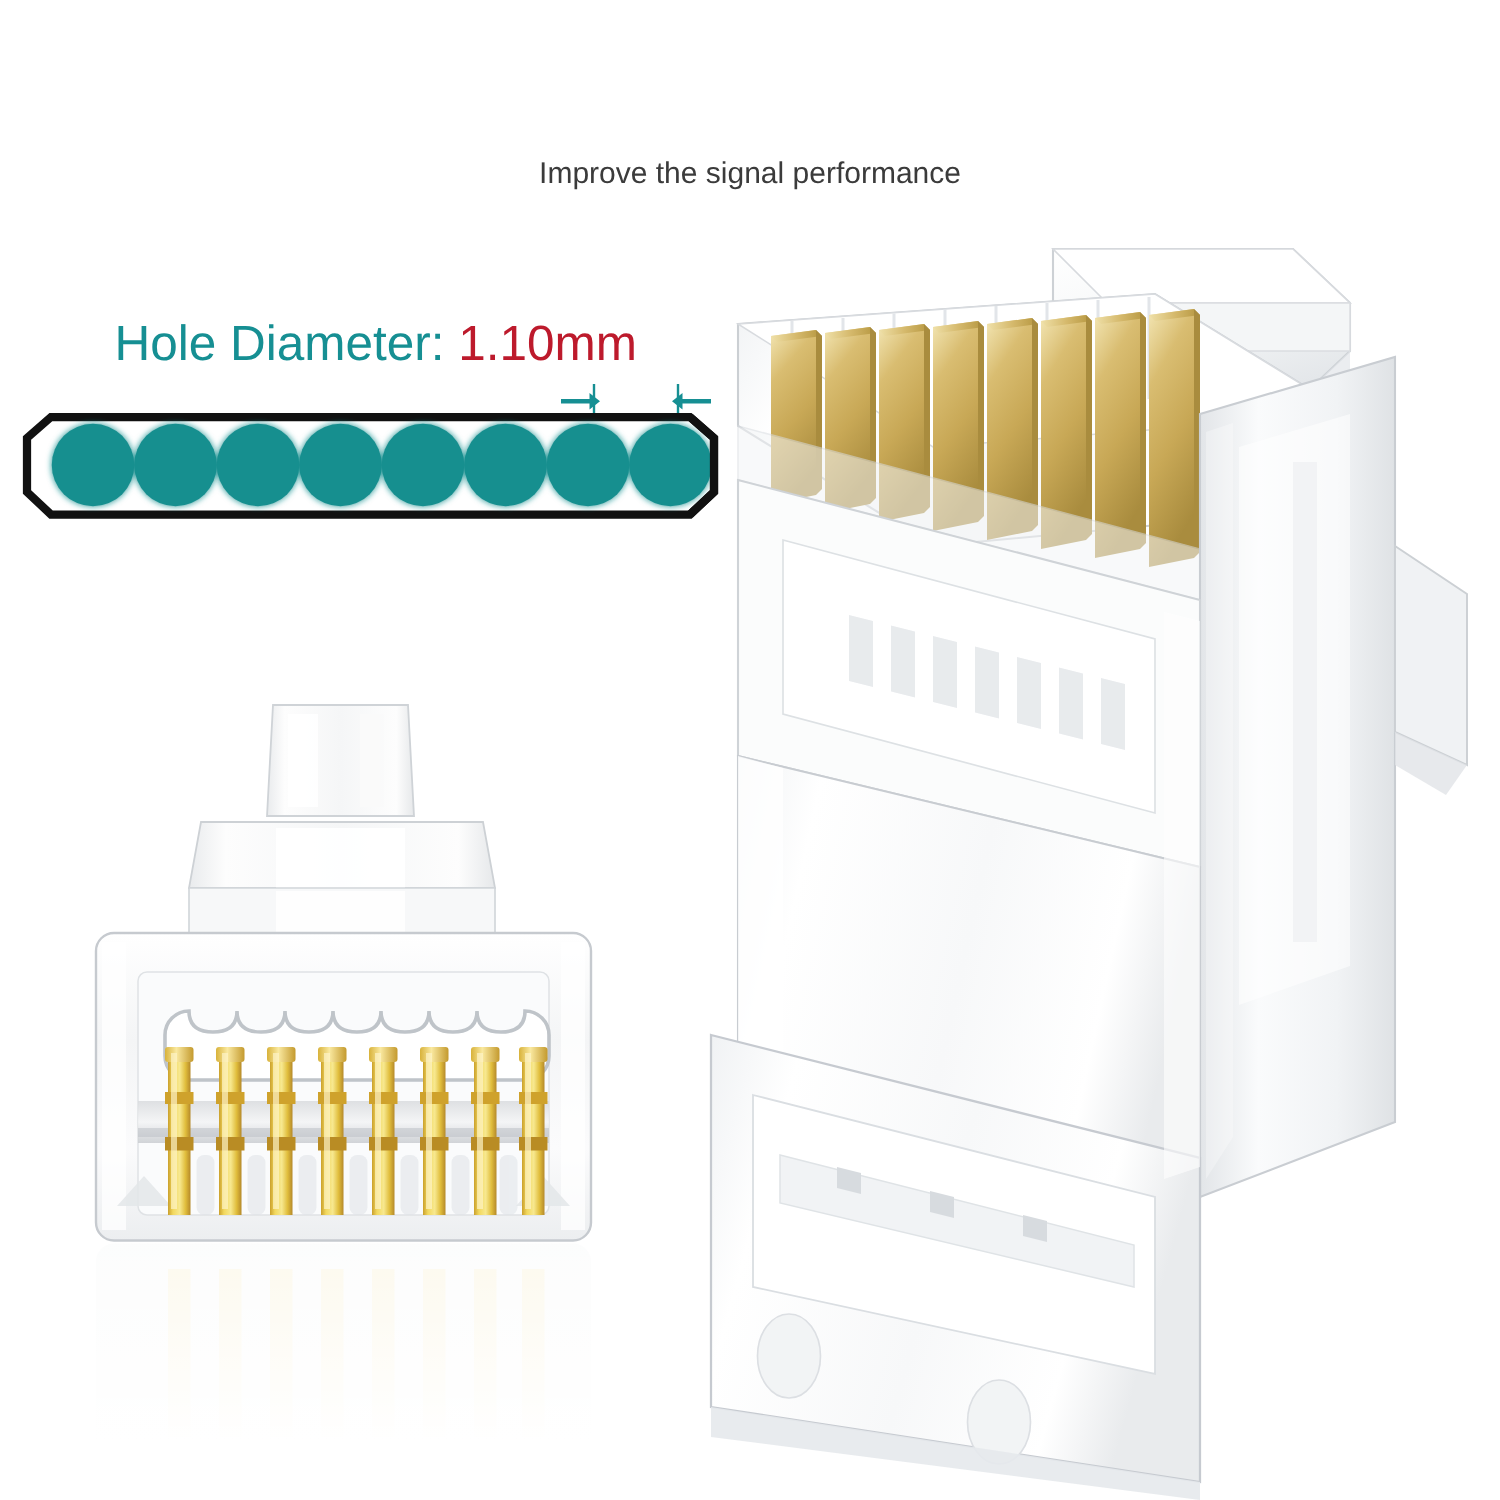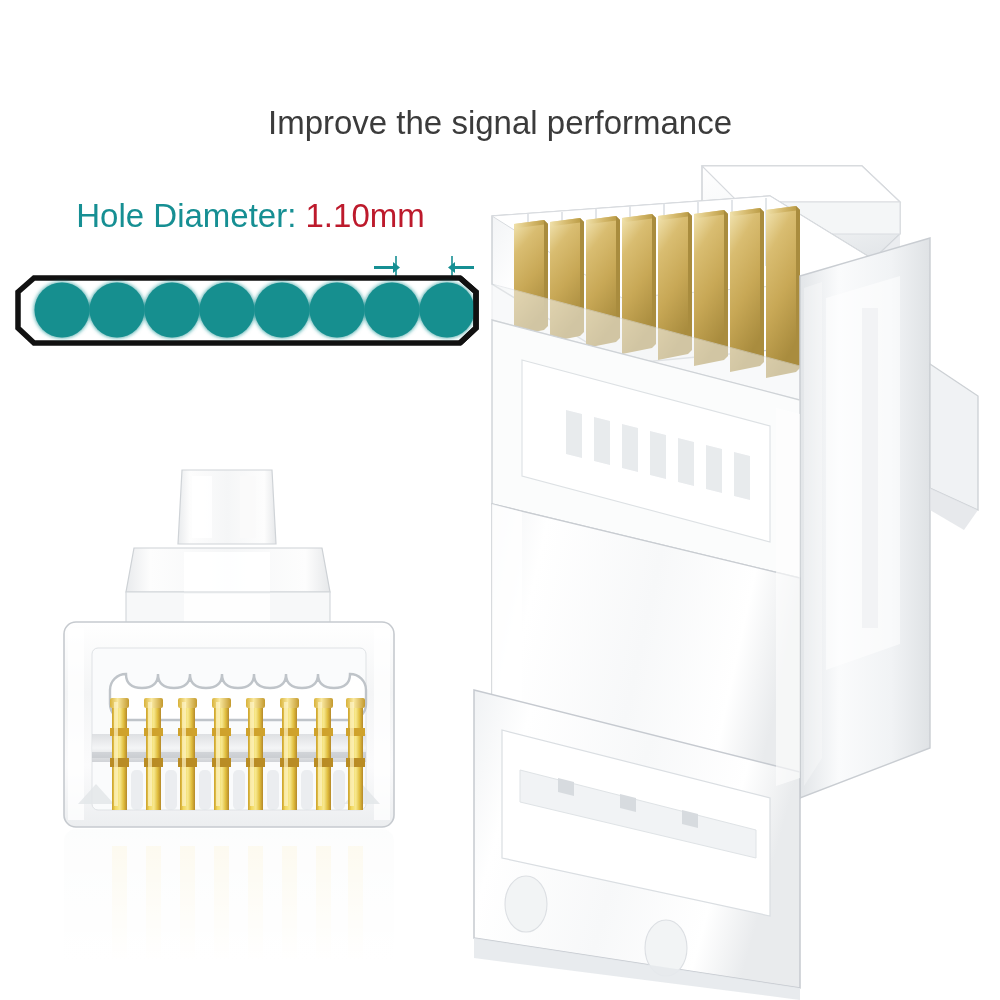--- a/index.html
+++ b/index.html
@@ -26,31 +26,31 @@
     font-weight: bold;
     letter-spacing: -0.5px;
     color: #168f93;
     line-height: 1;
   }
   .subtitle {
     position: absolute;
     left: 0; right: 0;
     top: 106px;
     text-align: center;
-    font-size: 33px;
+    font-size: 20px;
     font-weight: normal;
     color: #3b3b3b;
     line-height: 1;
   }
 
   
   .callout-label {
     position: absolute;
     left: 28px;
-    top: 199px;
+    top: 212px;
     width: 445px;
     text-align: center;
     font-size: 33px;
     line-height: 1;
     white-space: nowrap;
   }
   .callout-label .lbl { color: #168f93; }
   .callout-label .val { color: #bd1a2c; }
 
   .hole-diagram {

